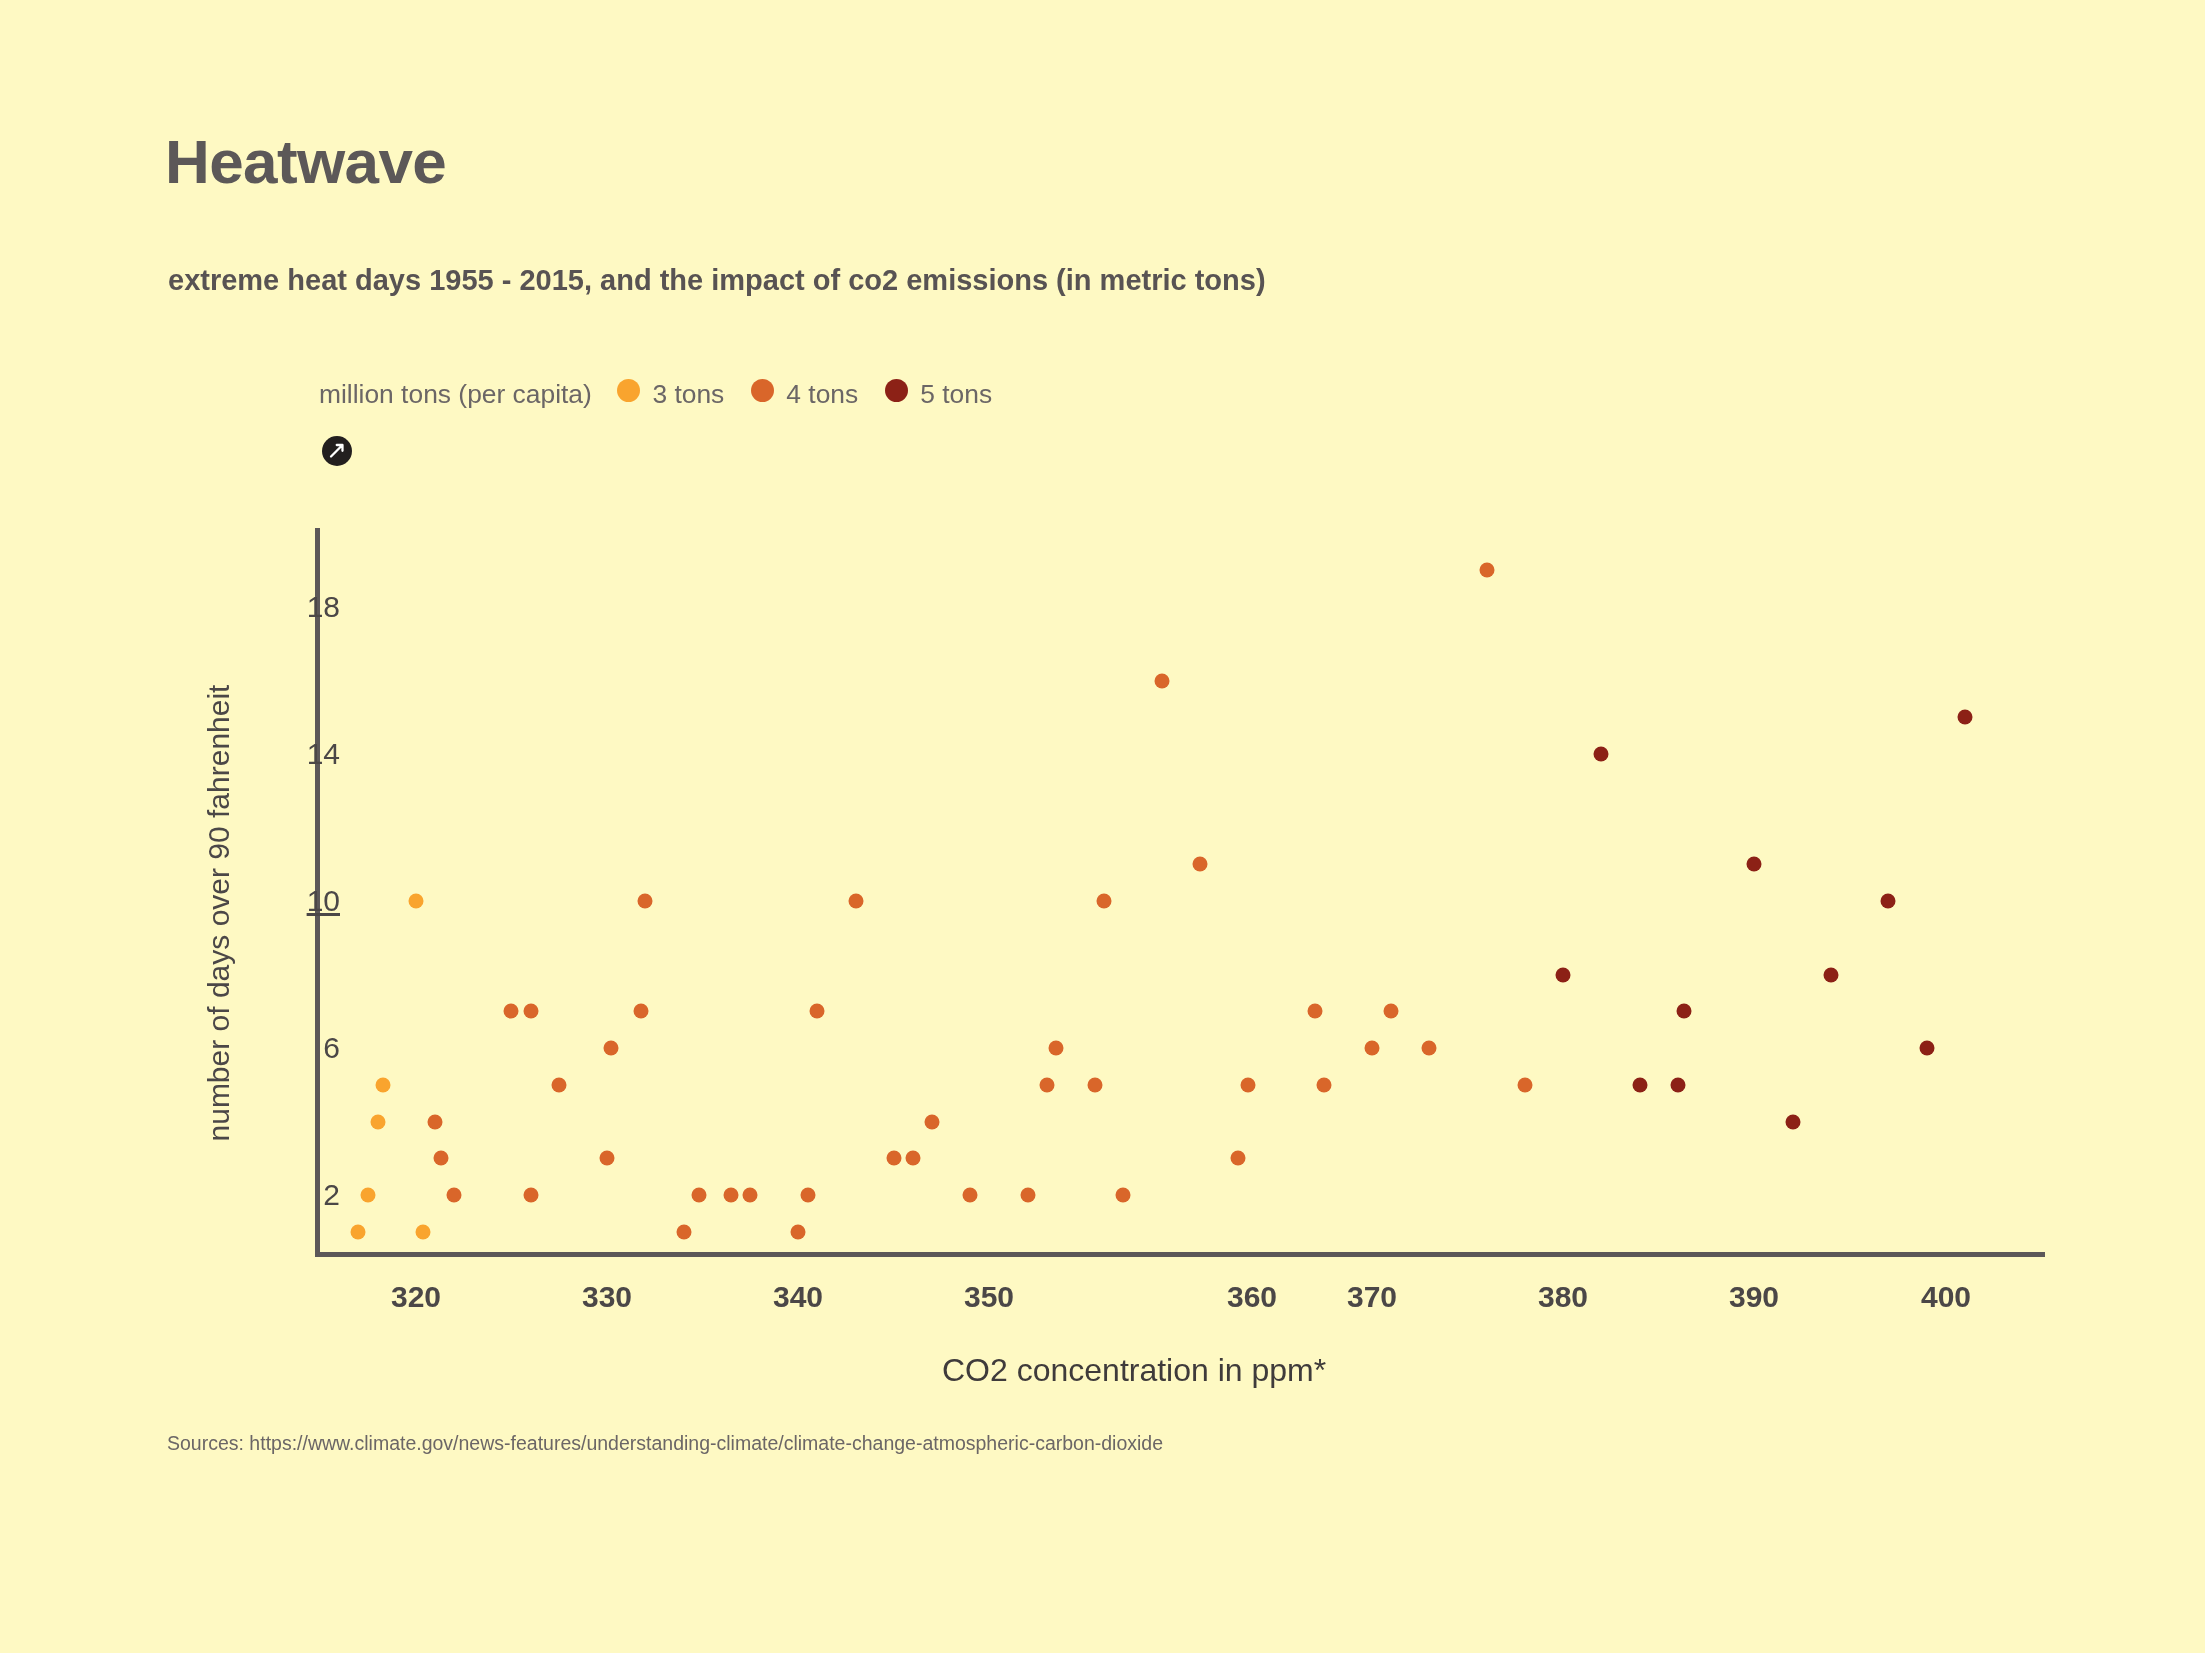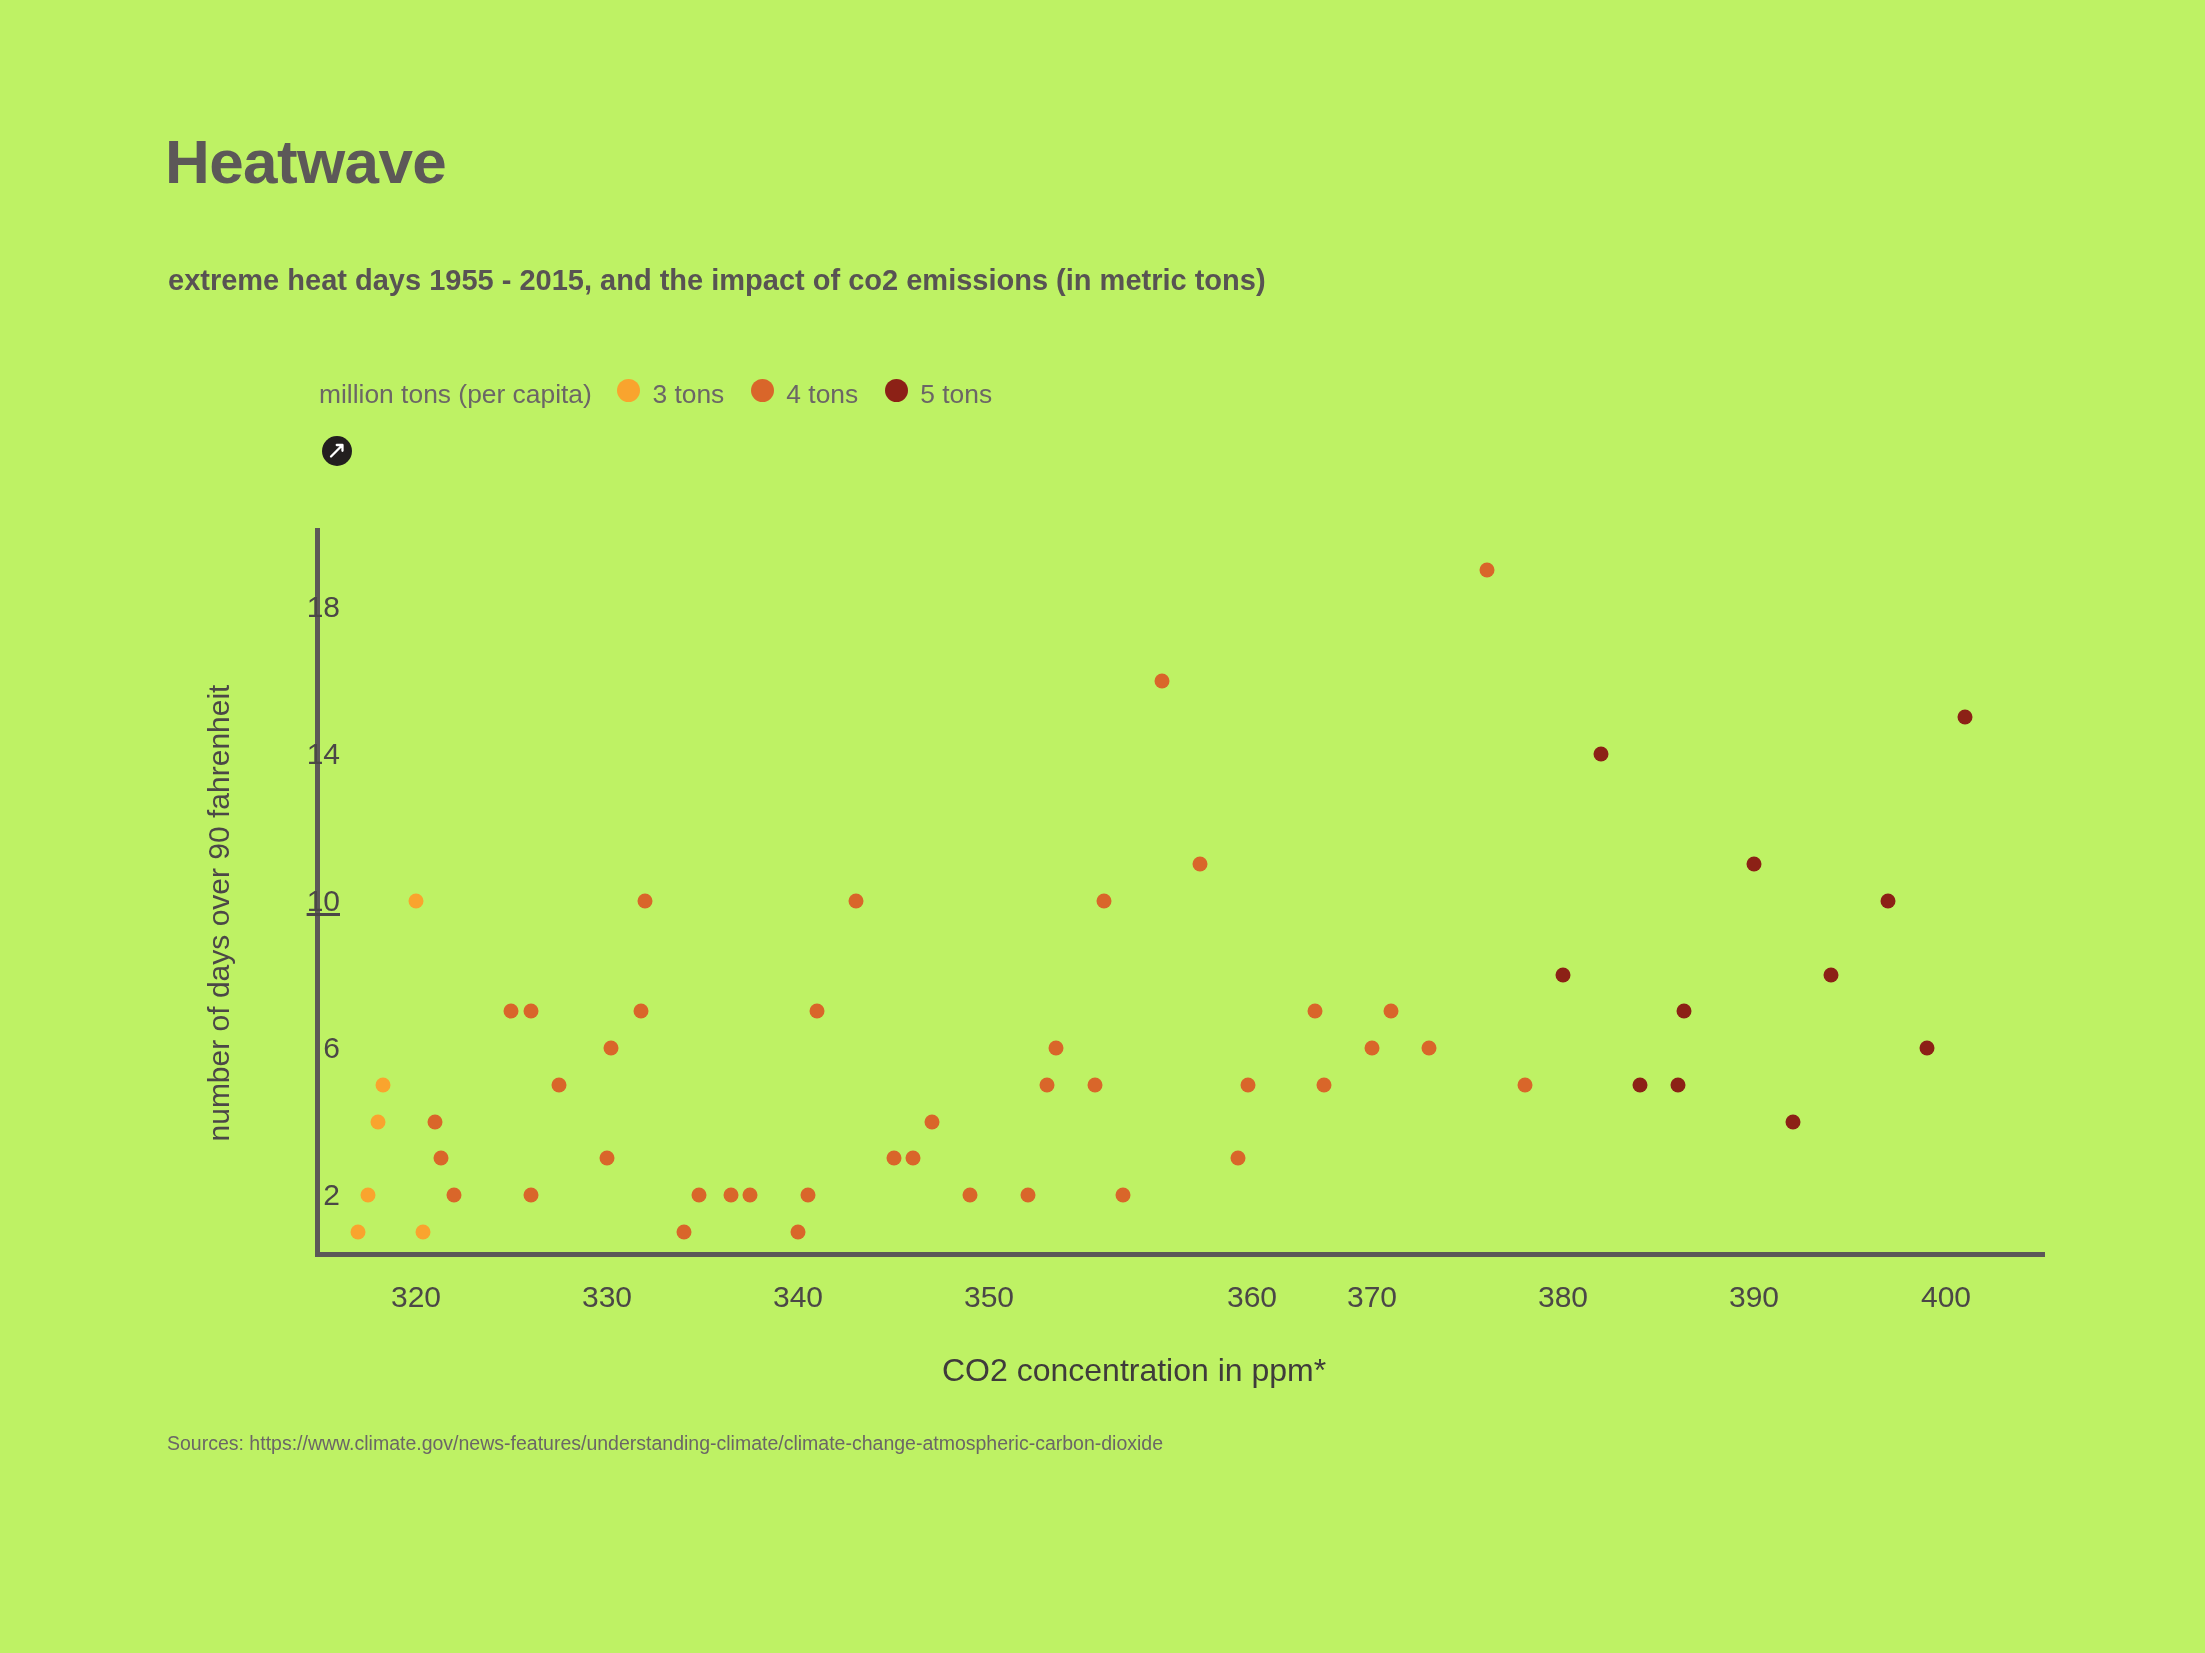--- a/index.html
+++ b/index.html
@@ -11,21 +11,21 @@
     width: 2205px;
     height: 1654px;
     font-family: "Liberation Sans", sans-serif;
     color: #5a5555;
     overflow: hidden;
     position: relative;
   }
   .page {
     position: absolute;
     inset: 0;
-    background: #bef264;
+    background: #fef9c3;
   }
 
   
   #title {
     position: absolute;
     left: 165px;
     top: 131px;
     font-size: 62px;
     font-weight: 700;
     letter-spacing: -0.6px;
@@ -124,20 +124,21 @@
     text-align: right;
     transform: translateY(-50%);
     white-space: nowrap;
   }
   .xtick {
     position: absolute;
     font-size: 30px;
     color: #4b4747;
     transform: translateX(-50%);
     white-space: nowrap;
+    font-weight: bold;
   }
 
   #ylabel {
     position: absolute;
     left: -11.5px;
     top: 896px;
     width: 459px;
     text-align: center;
     font-size: 30px;
     color: #4b4747;

